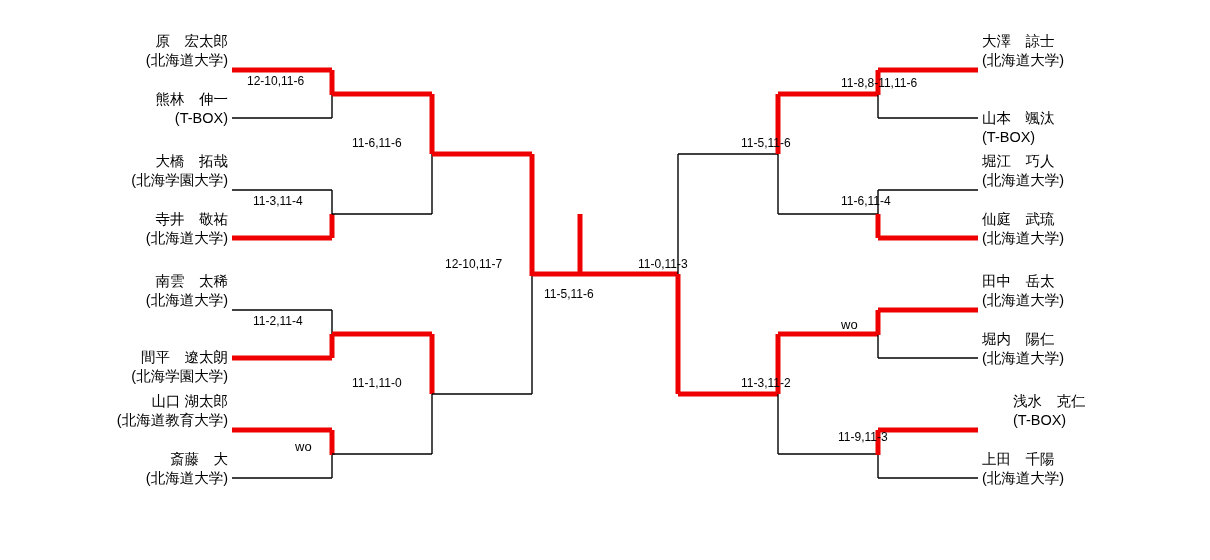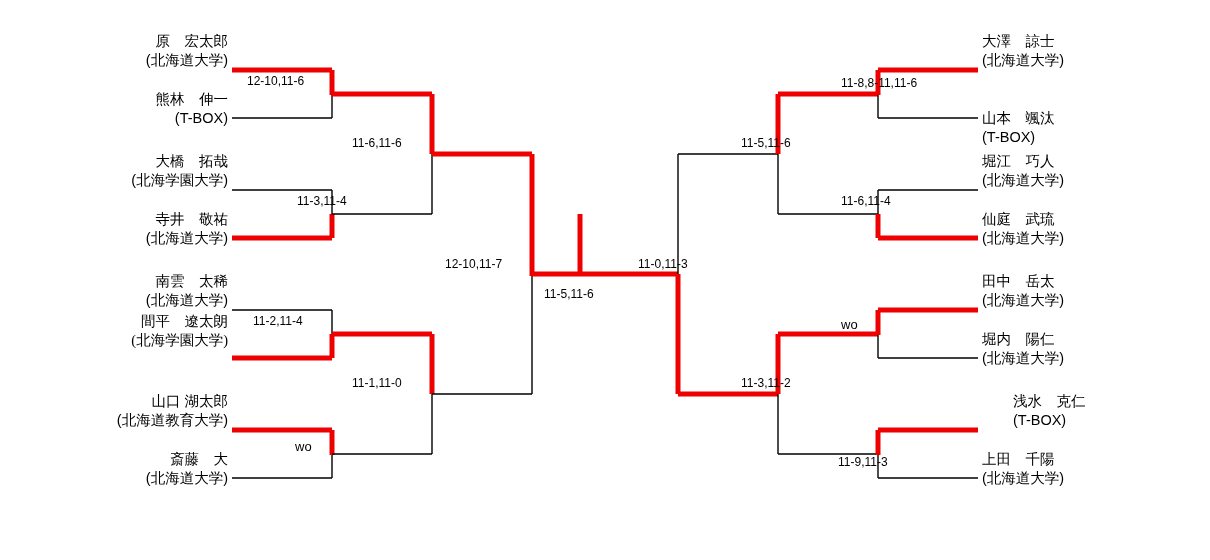--- a/index.html
+++ b/index.html
@@ -111,21 +111,21 @@
     <span class="af">(北海学園大学)</span>
   </div>
   <div class="player pl-left" style="right:982px;top:210px;">
     <span class="nm">寺井　敬祐</span>
     <span class="af">(北海道大学)</span>
   </div>
   <div class="player pl-left" style="right:982px;top:272px;">
     <span class="nm">南雲　太稀</span>
     <span class="af">(北海道大学)</span>
   </div>
-  <div class="player pl-left" style="right:982px;top:312px;font-family:Liberation Serif, serif;">
+  <div class="player pl-left" style="right:982px;top:348px;">
     <span class="nm">間平　遼太朗</span>
     <span class="af">(北海学園大学)</span>
   </div>
   <div class="player pl-left" style="right:982px;top:392px;">
     <span class="nm">山口 湖太郎</span>
     <span class="af">(北海道教育大学)</span>
   </div>
   <div class="player pl-left" style="right:982px;top:450px;">
     <span class="nm">斎藤　大</span>
     <span class="af">(北海道大学)</span>
@@ -158,34 +158,34 @@
   <div class="player pl-right" style="left:1013px;top:392px;">
     <span class="nm">浅水　克仁</span>
     <span class="af">(T-BOX)</span>
   </div>
   <div class="player pl-right" style="left:982px;top:450px;">
     <span class="nm">上田　千陽</span>
     <span class="af">(北海道大学)</span>
   </div>
 
   <div class="score" style="left:247px;top:75px;">12-10,11-6</div>
-  <div class="score" style="left:253px;top:195px;margin-left:44px;">11-3,11-4</div>
+  <div class="score" style="left:253px;top:195px;">11-3,11-4</div>
   <div class="score" style="left:253px;top:315px;">11-2,11-4</div>
   <div class="score wo" style="left:295px;top:440px;">wo</div>
 
   <div class="score" style="left:352px;top:137px;">11-6,11-6</div>
   <div class="score" style="left:352px;top:377px;">11-1,11-0</div>
 
   <div class="score" style="left:445px;top:258px;">12-10,11-7</div>
 
   <div class="score" style="left:544px;top:288px;">11-5,11-6</div>
 
   <div class="score" style="left:638px;top:258px;">11-0,11-3</div>
 
   <div class="score" style="left:741px;top:137px;">11-5,11-6</div>
   <div class="score" style="left:741px;top:377px;">11-3,11-2</div>
 
   <div class="score" style="left:841px;top:77px;">11-8,8-11,11-6</div>
   <div class="score" style="left:841px;top:195px;">11-6,11-4</div>
   <div class="score wo" style="left:841px;top:318px;">wo</div>
-  <div class="score" style="left:838px;top:456px;">11-9,11-3</div>
+  <div class="score" style="left:838px;top:431px;">11-9,11-3</div>
 
 </div>
 
 </body></html>

